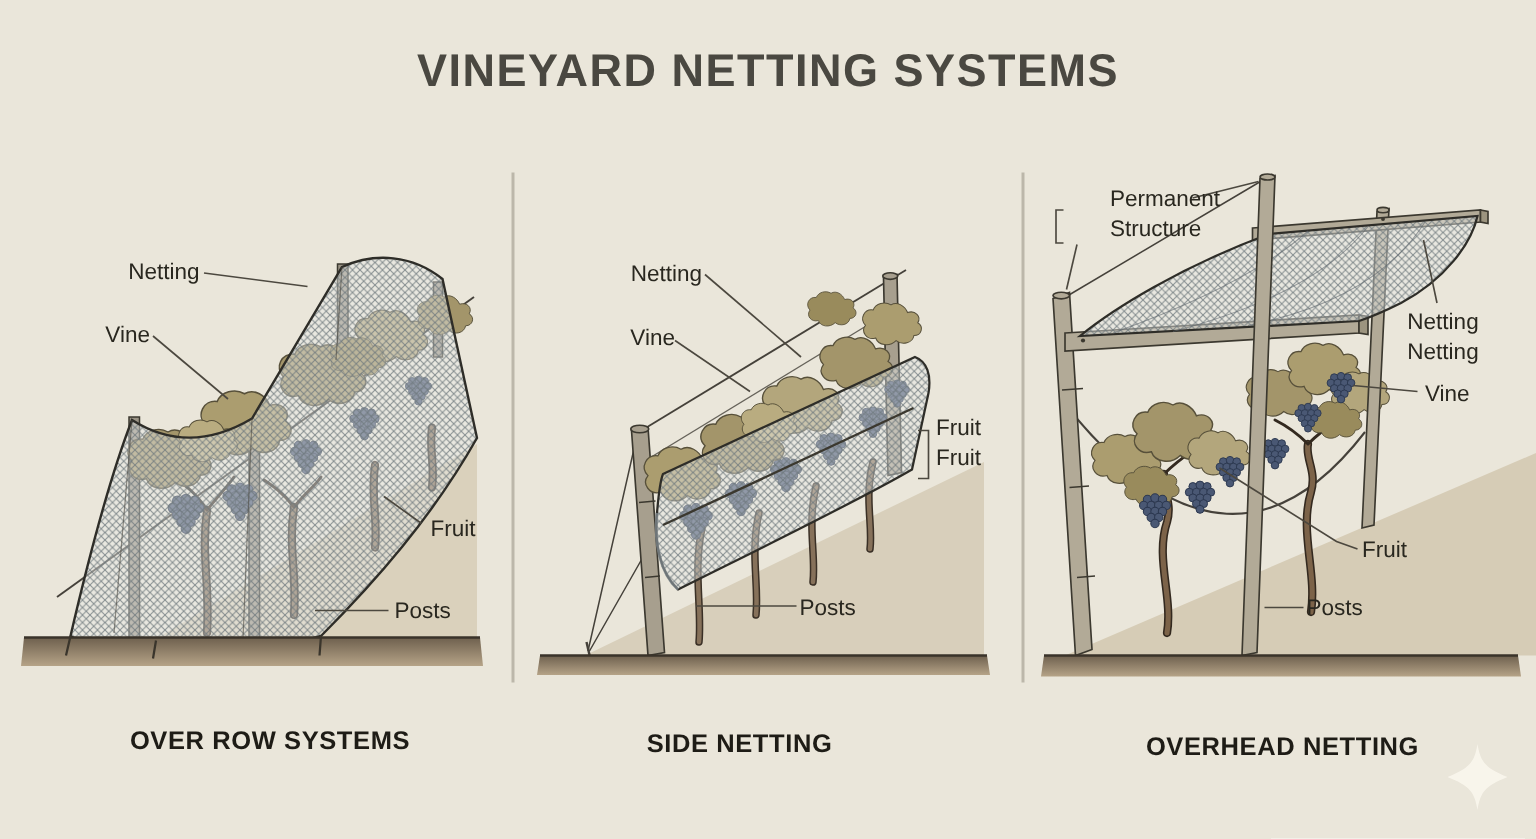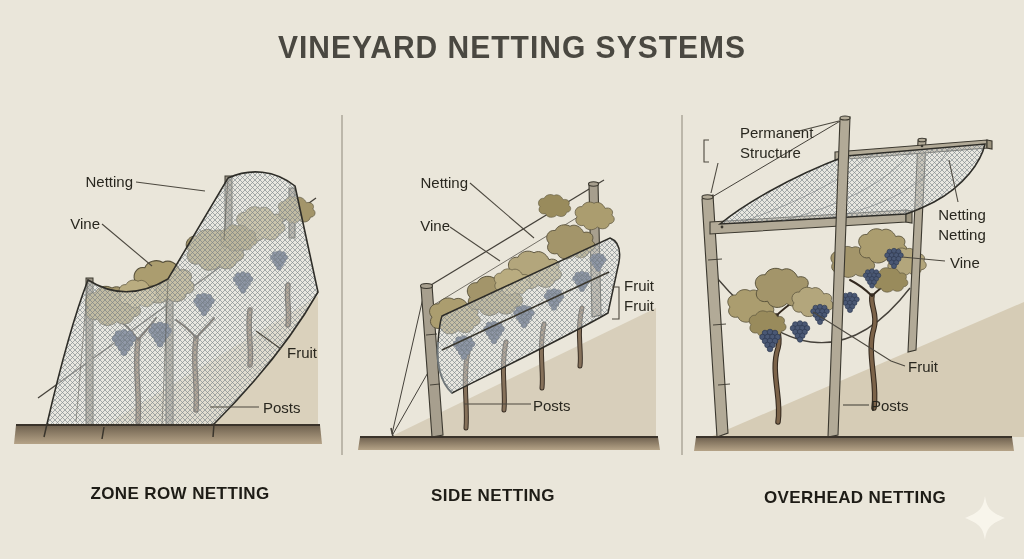--- a/index.html
+++ b/index.html
@@ -309,21 +309,21 @@
     <span>Structure</span>
   </div>
   <div class="abs diagram-label two-line" style="left:916px;top:205px;width:92px;text-align:center">
     <span>Netting</span>
     <span>Netting</span>
   </div>
   <div class="abs diagram-label" style="left:950px;top:253px">Vine</div>
   <div class="abs diagram-label" style="left:908px;top:357px">Fruit</div>
   <div class="abs diagram-label" style="left:871px;top:396px">Posts</div>
 
-  <div class="abs caption" style="left:30px;top:483px;width:300px">ZONE ROW NETTING</div>
+  <div class="abs caption" style="left:30px;top:483px;width:300px">OVER ROW SYSTEMS</div>
   <div class="abs caption" style="left:343px;top:485px;width:300px">
     <div>SIDE NETTING</div>
   </div>
   <div class="abs caption" style="left:695px;top:487px;width:320px">
     <div>OVERHEAD NETTING</div>
   </div>
 
   <svg class="abs sparkle" style="left:963px;top:495px" width="44" height="46" viewBox="0 0 44 46">
     <path d="M22,1 C24,13 27,17 42,23 C27,29 24,33 22,45 C20,33 17,29 2,23 C17,17 20,13 22,1 Z" fill="#f9f6ec" opacity="0.95"></path>
   </svg>

